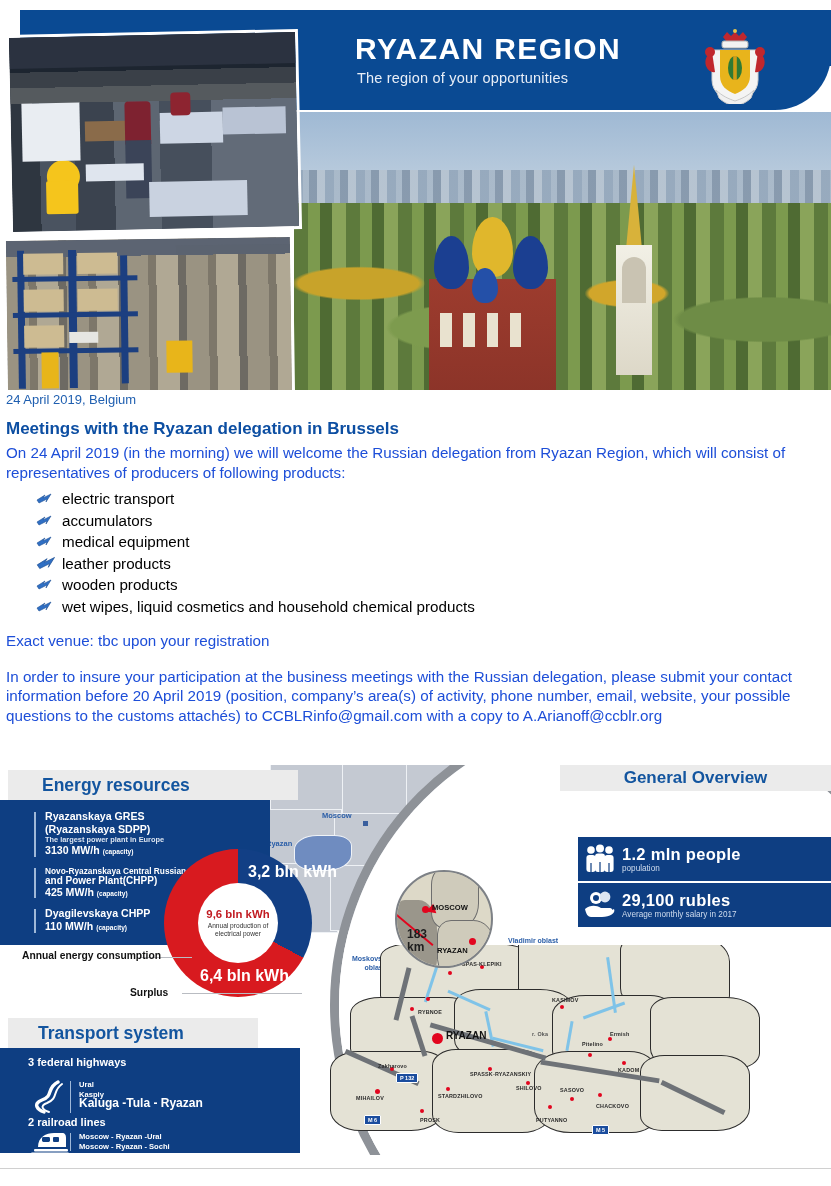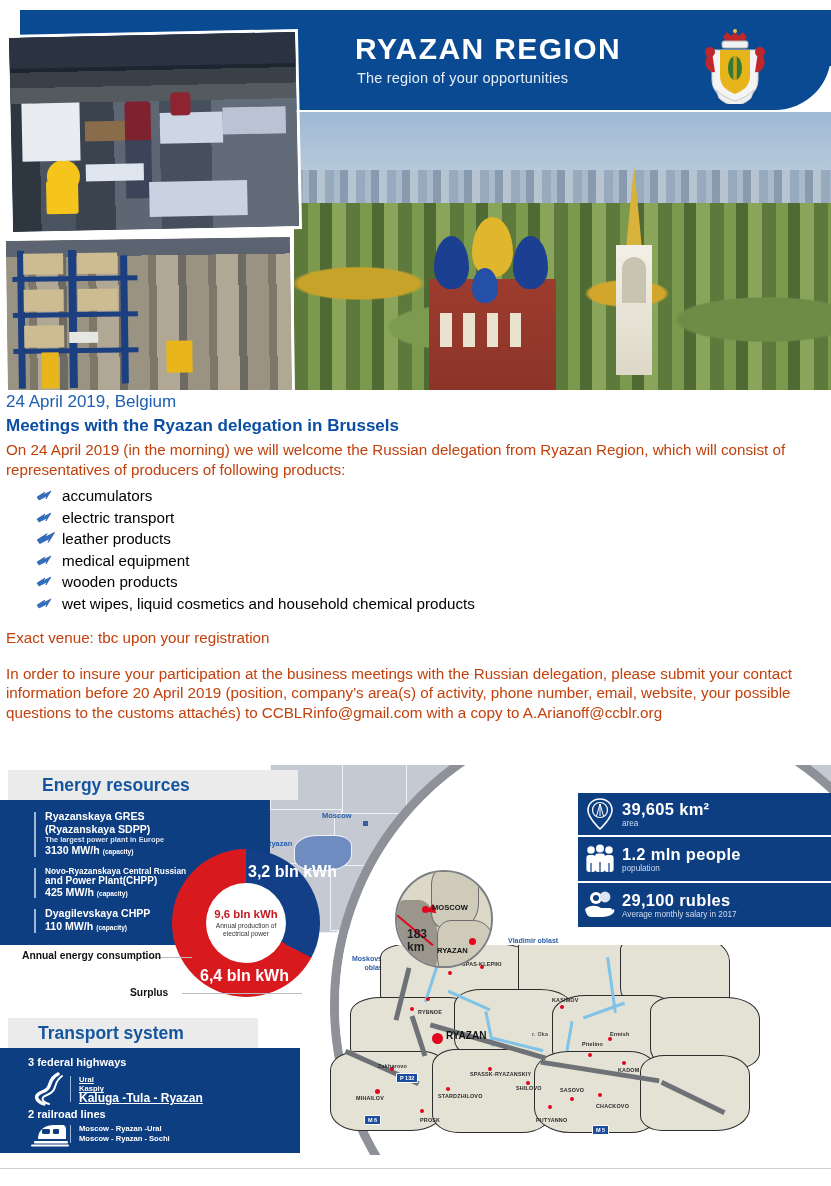--- a/index.html
+++ b/index.html
@@ -94,23 +94,23 @@
      background:linear-gradient(#f2f0e6,#ddd8c8);}
   .bell-body:after{content:"";position:absolute;left:6px;top:12px;width:24px;height:46px;
      background:#c9c3b2;border-radius:12px 12px 0 0;}
   .dome{position:absolute;border-radius:50% 50% 46% 46%/60% 60% 40% 40%;}
   .church{position:absolute;left:4%;top:40%;width:46%;height:60%;
      background:linear-gradient(#9d3c2e,#8a3328);}
   .church-win{position:absolute;background:#e9e2cf;}
 
   
   .body-text { position:absolute; left:6px; top:392px; width:825px; }
-  .date-line { color:#1f5fb0; font-size:17px; margin-bottom:4px; }
+  .date-line { color:#1f5fb0; font-size:13px; margin-bottom:12px; }
   .headline { color:#0c4ea2; font-size:17px; font-weight:bold; margin:3px 0 4px 0; }
-  .para { color:#c2410c; font-size:15.2px; line-height:19.5px; }
+  .para { color:#1d4ed8; font-size:15.2px; line-height:19.5px; }
   ul.prod { list-style:none; margin:6px 0 0 0; padding:0 0 0 30px; }
   ul.prod li { position:relative; font-size:15.2px; line-height:21.5px; color:#000; padding-left:26px; }
   .bullet { position:absolute; left:0; top:4px; width:17px; height:13px; }
 
   .spacer1 { height:14px; }
   .spacer2 { height:16px; }
 
   
   .info { position:absolute; left:0; top:765px; width:831px; height:390px;
           background:#ffffff; overflow:hidden; }
@@ -161,21 +161,21 @@
   }
   .panel-body { position:absolute; background:#0e3e82; color:#fff; }
 
   .entry { position:relative; padding-left:11px; margin-bottom:7px; }
   .entry:before { content:""; position:absolute; left:0; top:2px; bottom:2px; width:1.5px; background:#9fb8d8; }
   .e-big { font-size:10.6px; font-weight:bold; line-height:12.6px; }
   .e-small { font-size:7.4px; line-height:9px; font-weight:bold; color:#dbe4f0;}
   .e-cap { font-size:6.6px; font-weight:bold; }
 
   
-  .donut-wrap { position:absolute; left:172px; top:84px; width:148px; height:148px; }
+  .donut-wrap { position:absolute; left:164px; top:84px; width:148px; height:148px; }
   .donut { position:absolute; inset:0; border-radius:50%;
      background: conic-gradient(from 0deg, #123f85 0deg 118deg, #d81a1f 118deg 360deg); }
   .donut-hole { position:absolute; left:34px; top:34px; width:80px; height:80px;
      border-radius:50%; background:#fff; display:flex; flex-direction:column;
      align-items:center; justify-content:center; text-align:center; }
   .donut-hole .v { color:#c11a20; font-size:11.4px; font-weight:bold; }
   .donut-hole .c { color:#333; font-size:6.6px; line-height:8px; margin-top:2px; }
   .donut-lbl { position:absolute; color:#fff; font-size:16px; font-weight:bold; }
   .lead { position:absolute; height:1px; background:#b9bcc2; }
   .lead-txt { position:absolute; color:#111; font-size:10.3px; font-weight:bold; }
@@ -279,39 +279,39 @@
 <div class="body-text">
   <div class="date-line">24 April 2019, Belgium</div>
   <div class="headline">Meetings with the Ryazan delegation in Brussels</div>
   <div class="para">On 24 April 2019 (in the morning) we will welcome the Russian delegation from Ryazan Region, which will consist of representatives of producers of following products:</div>
 
   <ul class="prod">
     <li>
       <svg class="bullet" viewBox="0 0 17 13">
         <path d="M1 8 L9 3 L7 6 L15 2 L10 10 L11 7 L3 11 Z" fill="#2f6fc4" stroke="#1d4f93" stroke-width=".6"></path>
       </svg>
+      <span>electric transport</span>
+    </li>
+    <li>
+      <svg class="bullet" viewBox="0 0 17 13">
+        <path d="M1 8 L9 3 L7 6 L15 2 L10 10 L11 7 L3 11 Z" fill="#2f6fc4" stroke="#1d4f93" stroke-width=".6"></path>
+      </svg>
       <span>accumulators</span>
     </li>
     <li>
       <svg class="bullet" viewBox="0 0 17 13">
         <path d="M1 8 L9 3 L7 6 L15 2 L10 10 L11 7 L3 11 Z" fill="#2f6fc4" stroke="#1d4f93" stroke-width=".6"></path>
       </svg>
-      <span>electric transport</span>
+      <span>medical equipment</span>
     </li>
     <li>
       <svg class="bullet" style="width:21px;height:16px;top:2px;" viewBox="0 0 17 13">
         <path d="M1 8 L9 3 L7 6 L15 2 L10 10 L11 7 L3 11 Z" fill="#2f6fc4" stroke="#1d4f93" stroke-width=".6"></path>
       </svg>
       <span>leather products</span>
-    </li>
-    <li>
-      <svg class="bullet" viewBox="0 0 17 13">
-        <path d="M1 8 L9 3 L7 6 L15 2 L10 10 L11 7 L3 11 Z" fill="#2f6fc4" stroke="#1d4f93" stroke-width=".6"></path>
-      </svg>
-      <span>medical equipment</span>
     </li>
     <li>
       <svg class="bullet" viewBox="0 0 17 13">
         <path d="M1 8 L9 3 L7 6 L15 2 L10 10 L11 7 L3 11 Z" fill="#2f6fc4" stroke="#1d4f93" stroke-width=".6"></path>
       </svg>
       <span>wooden products</span>
     </li>
     <li>
       <svg class="bullet" viewBox="0 0 17 13">
         <path d="M1 8 L9 3 L7 6 L15 2 L10 10 L11 7 L3 11 Z" fill="#2f6fc4" stroke="#1d4f93" stroke-width=".6"></path>
@@ -497,21 +497,21 @@
   <div class="lead" style="left:140px;top:192px;width:52px;"></div>
   <div class="lead-txt" style="left:22px;top:185px;">Annual energy consumption</div>
   <div class="lead" style="left:182px;top:228px;width:120px;"></div>
   <div class="lead-txt" style="left:130px;top:222px;">Surplus</div>
 
   <div class="panel-head" style="left:8px;top:253px;width:250px;height:30px;padding-left:30px;">
     <span>Transport system</span>
   </div>
   <div class="panel-body" style="left:0px;top:283px;width:300px;height:105px;padding:8px 8px 0 28px;">
     <div style="font-size:11px;font-weight:bold;">3 federal highways</div>
-    <div style="display:flex;align-items:center;margin-top:4px;text-decoration:underline;">
+    <div style="display:flex;margin-top:12px;">
       <svg width="42" height="34" viewBox="0 0 42 34">
         <path d="M30 2 C18 8, 26 16, 14 20 C4 24, 10 30, 16 32" stroke="#fff" stroke-width="3.4" fill="none" stroke-linecap="round"></path>
         <path d="M34 4 C24 11, 31 18, 19 23 C11 26, 15 30, 21 32" stroke="#fff" stroke-width="2" fill="none" stroke-linecap="round"></path>
       </svg>
       <div style="position:relative;padding-left:9px;">
         <span style="position:absolute;left:0;top:1px;bottom:1px;width:1.4px;background:#9fb8d8;"></span>
         <div style="font-size:7.6px;line-height:9.6px;font-weight:bold;">Ural</div>
         <div style="font-size:7.6px;line-height:9.6px;font-weight:bold;">Kaspiy</div>
         <div style="font-size:12px;line-height:9.6px;font-weight:bold;">Kaluga -Tula - Ryazan</div>
       </div>
@@ -526,34 +526,24 @@
         <rect x="3" y="23.6" width="38" height="2" rx="1" fill="#fff"></rect>
       </svg>
       <div style="position:relative;padding-left:9px;">
         <span style="position:absolute;left:0;top:1px;bottom:1px;width:1.4px;background:#9fb8d8;"></span>
         <div style="font-size:7.6px;line-height:10px;font-weight:bold;">Moscow - Ryazan -Ural</div>
         <div style="font-size:7.6px;line-height:10px;font-weight:bold;">Moscow - Ryazan - Sochi</div>
       </div>
     </div>
   </div>
 
-
-  <div class="stat" style="left:578px;top:28px;width:253px;height:42px;">
-    <div class="ic">
-      <svg width="26" height="32" viewBox="0 0 26 32">
-        <path d="M13 1 C6 1 1 6 1 12 C1 20 13 31 13 31 C13 31 25 20 25 12 C25 6 20 1 13 1 Z" fill="none" stroke="#fff" stroke-width="1.6"></path>
-        <circle cx="13" cy="12" r="7.5" fill="none" stroke="#fff" stroke-width="1.2"></circle>
-        <path d="M13 6 L13 18 M13 6 L9.5 18 M13 6 L16.5 18" stroke="#fff" stroke-width="1"></path>
-      </svg>
-    </div>
-    <div>
-      <div class="v">39,605 km²</div>
-      <div class="c">area</div>
-    </div>
-  </div>
+  <div class="gov-head">
+    <span>General Overview</span>
+  </div>
+
 
   <div class="stat" style="left:578px;top:72px;width:253px;height:44px;">
     <div class="ic">
       <svg width="34" height="30" viewBox="0 0 34 30">
         <circle cx="8" cy="6" r="3.8" fill="#fff"></circle>
           <rect x="3.4" y="11" width="9.2" height="17" rx="3" fill="#fff"></rect>
         <circle cx="17" cy="4.5" r="4" fill="#fff"></circle>
           <rect x="12" y="9.6" width="10" height="18.4" rx="3" fill="#fff"></rect>
         <circle cx="26" cy="6" r="3.8" fill="#fff"></circle>
           <rect x="21.4" y="11" width="9.2" height="17" rx="3" fill="#fff"></rect>

